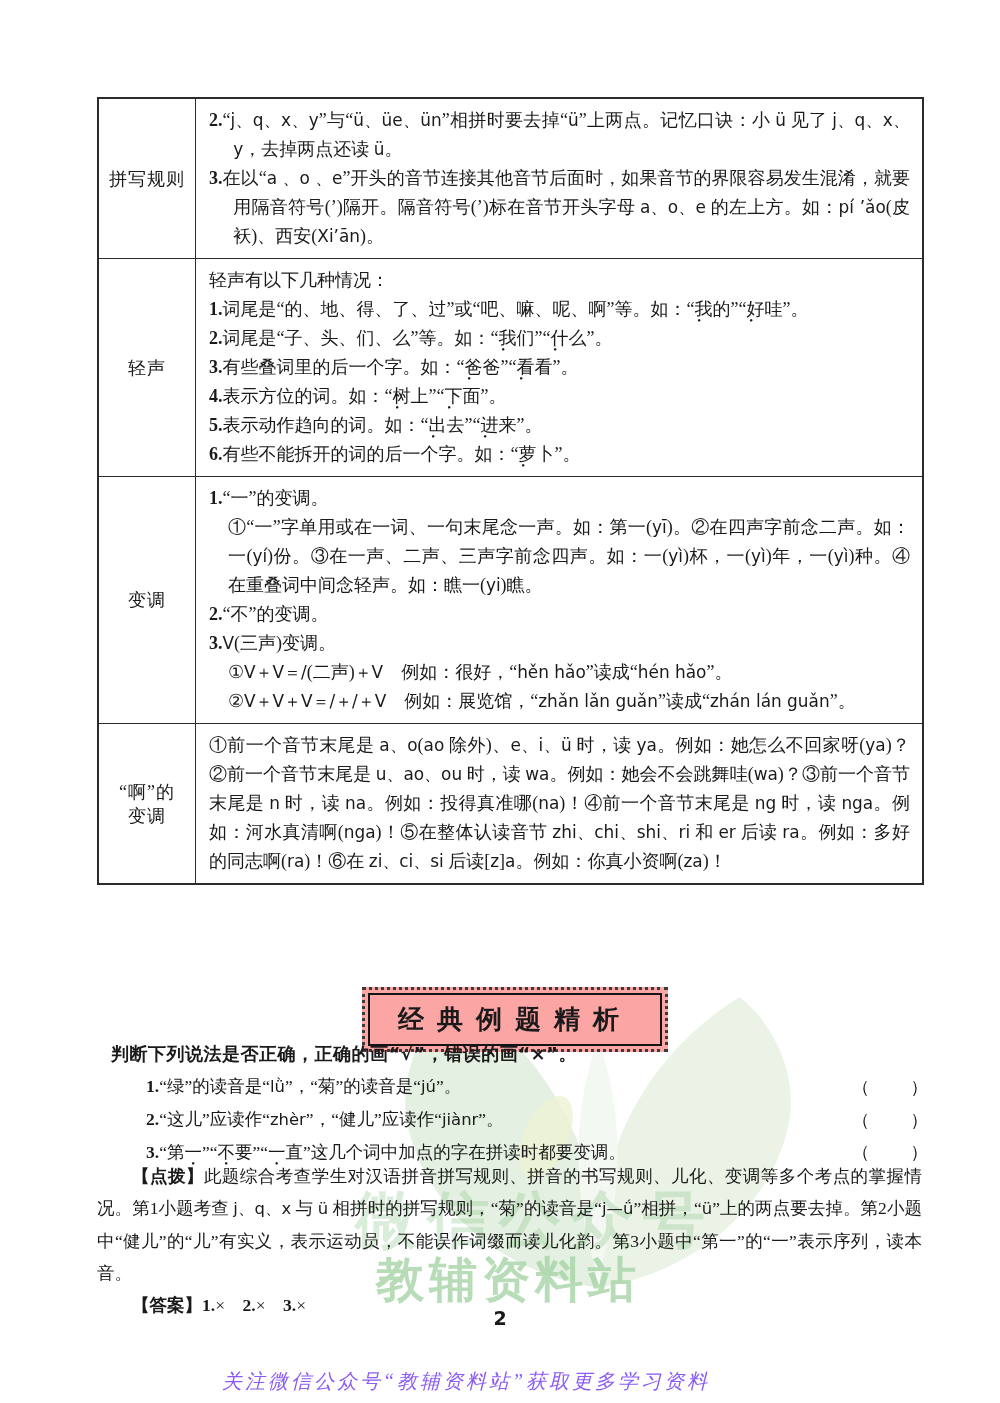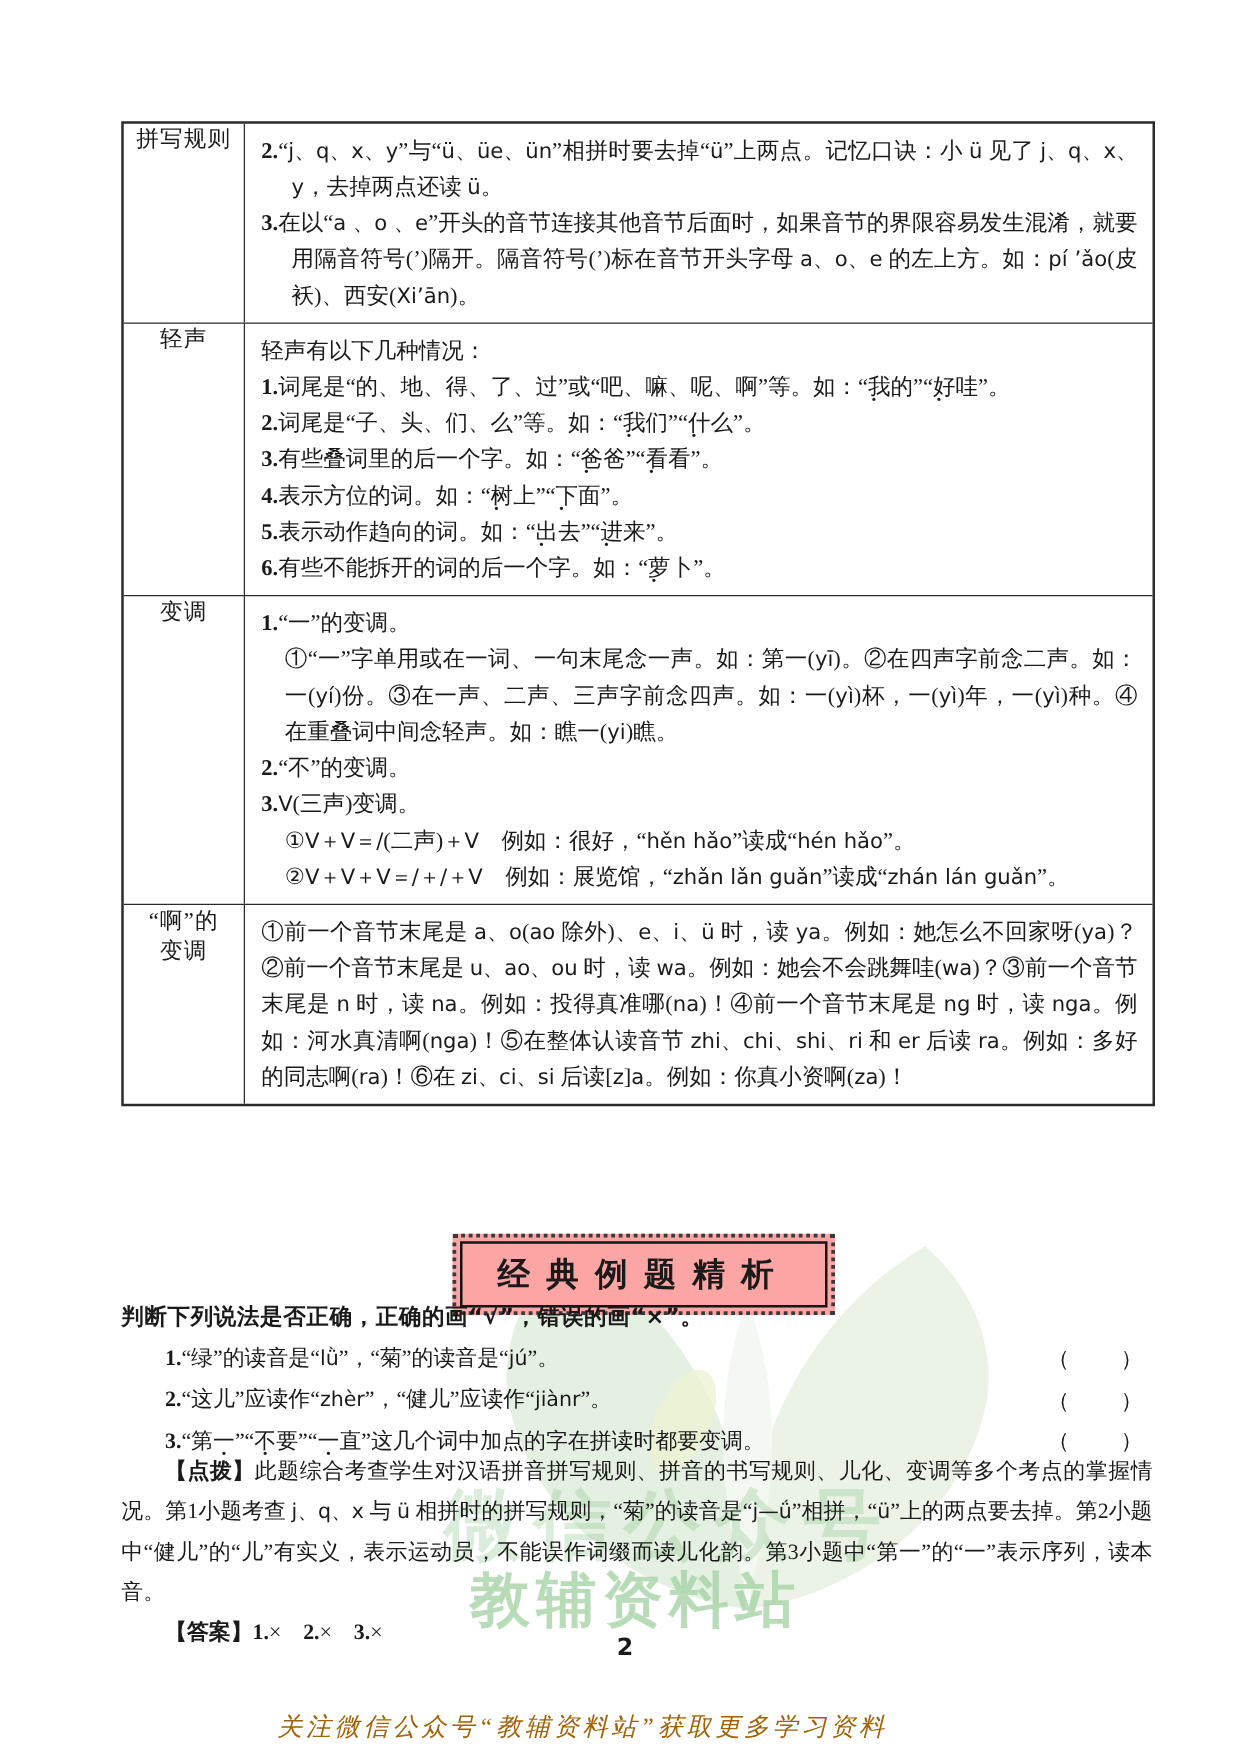--- a/index.html
+++ b/index.html
@@ -32,21 +32,21 @@
   
   .rules-table {
     position:absolute; left:97px; top:97px; width:823px;
     border:2px solid #2b2b2b;
   }
   .trow { display:flex; border-top:1.5px solid #2b2b2b; }
   .trow:first-child { border-top:none; }
   .tlabel {
     width:96px; flex:0 0 96px;
     border-right:1.5px solid #2b2b2b;
-    display:flex; flex-direction:column; align-items:center; 
+    display:flex; flex-direction:column; align-items:center; justify-content:center;
     font-size:18px; letter-spacing:1px; text-align:center;
   }
   .tcontent {
     flex:1; padding:7px 12px 7px 13px;
     font-size:18px; line-height:29px;
     text-align:justify;
   }
   .titem.hang { padding-left:1.35em; text-indent:-1.35em; }
   .titem.ind  { padding-left:1.05em; }
 
@@ -64,42 +64,42 @@
     border:3px dotted #3a3a3a; padding:3px; background:#fca5a5;
   }
   .title-inner {
     border:2px solid #141414;
     padding:7px 28px;
     font-size:26px; font-weight:bold; letter-spacing:13px;
     white-space:nowrap;
   }
 
   
-  .exercise { position:absolute; left:97px; top:1038px; width:825px; }
+  .exercise { position:absolute; left:111px; top:1038px; width:825px; }
   .ex-intro { font-weight:bold; font-size:18px; line-height:32px;
     font-family:"DejaVu Sans","Liberation Sans",sans-serif; letter-spacing:0.5px; }
   .q { display:flex; font-size:17.5px; line-height:32px;align-items:center; }
   .q-text { flex:1; padding-left:2em; }
   .q-blank { flex:0 0 auto; padding-right:6px; letter-spacing:2px; }
 
   
   .analysis { position:absolute; left:97px; top:1160px; width:825px;
     font-size:17.5px; line-height:32px; text-align:justify; }
   .para { text-indent:2em; }
   .answer-line { text-indent:2em; }
 
   .page-number {
     position:absolute; left:0; top:1307px; width:1000px;
     text-align:center; font-weight:bold; font-size:19px;
     font-family:"DejaVu Sans","Liberation Sans",sans-serif;
   }
   .footer-note {
     position:absolute; left:0; top:1368px; width:932px;
     text-align:center; font-style:italic; font-size:20px;
-    letter-spacing:3px; color:#a16207;
+    letter-spacing:3px; color:#8b5cf6;
   }
 </style>
 </head>
 <body>
 
 <div class="layer-wm">
   <svg class="wm-leaf" width="460" height="318" viewBox="0 0 460 318">
     <path d="M228,302 C150,292 55,232 38,132 C33,90 50,44 88,12 C165,58 215,138 227,222 Z" fill="#dfeddc" opacity="0.85"></path>
     <path d="M232,302 C310,292 405,232 422,132 C427,90 410,44 372,12 C295,58 245,138 233,222 Z" fill="#e6f1e2" opacity="0.85"></path>
     <path d="M230,292 C202,205 206,118 230,56 C254,118 258,205 230,292 Z" fill="#f3f8f1" opacity="0.95"></path>

